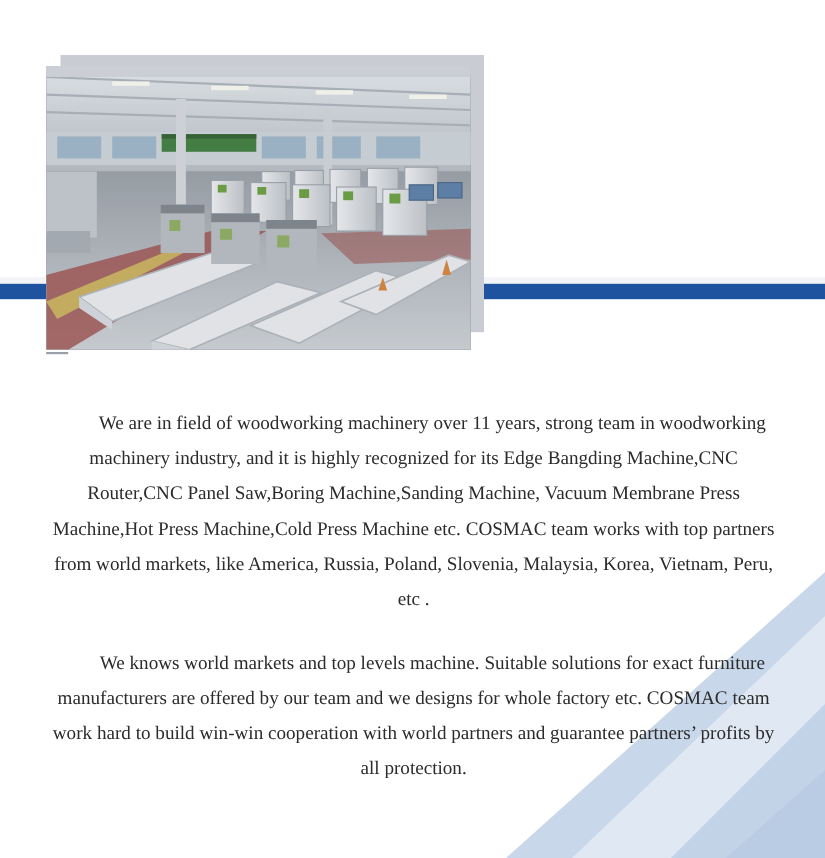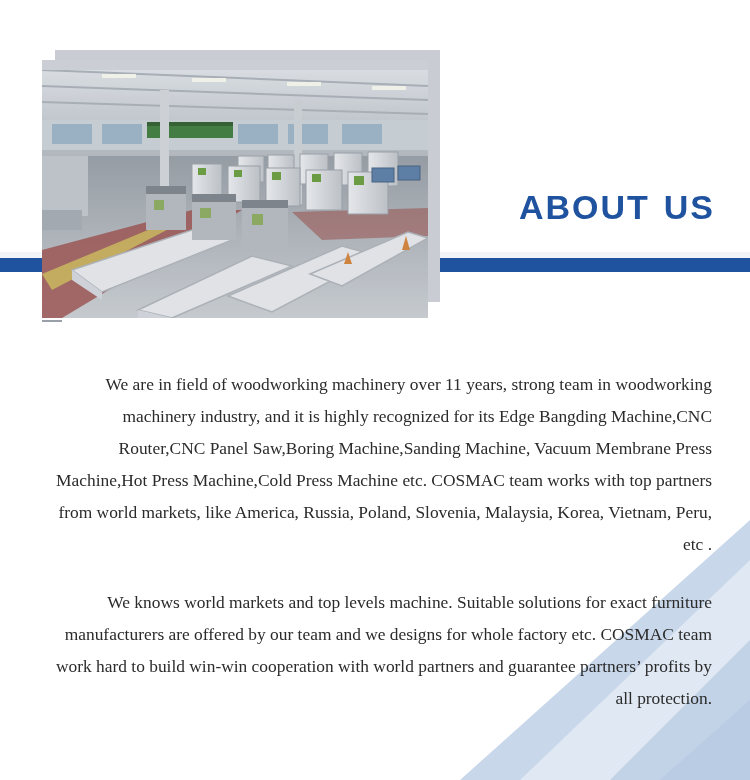--- a/index.html
+++ b/index.html
@@ -110,21 +110,21 @@
     top: 368px;
     width: 672px;
     z-index: 4;
     color: #2b2b2b;
     font-size: 17.4px;
     line-height: 32px;
     font-family: "Liberation Serif", serif;
   }
   .body-copy p {
     margin: 0 0 6px 0;
-    text-align: right;
+    text-align: center;
   }
   .body-copy p.indent {
     text-indent: 34px;
   }
   .body-copy p.para2 {
     margin-top: 26px;
   }
 </style>
 </head>
 <body>
@@ -260,22 +260,19 @@
       <rect x="0" y="150" width="40" height="20" fill="#a9aeb4"></rect>
 
       <polygon points="360,190 368,190 364,176" fill="#d98436"></polygon>
       <polygon points="302,204 310,204 306,192" fill="#d98436"></polygon>
 
       <rect x="0" y="0" width="386" height="258" fill="#7a8490" opacity="0.10"></rect>
     </svg>
   </div>
   <div class="photo-caption-line"></div>
 
-  <div class="about-heading">
-    <span>ABOUT</span><span class="us">US</span>
-  </div>
 
   <div class="body-copy">
     <p class="indent">We are in field of woodworking machinery over 11 years, strong team in woodworking machinery industry, and it is highly recognized for its Edge Bangding Machine,CNC Router,CNC Panel Saw,Boring Machine,Sanding Machine, Vacuum Membrane Press Machine,Hot Press Machine,Cold Press Machine etc. COSMAC team works with top partners from world markets, like America, Russia, Poland, Slovenia, Malaysia, Korea, Vietnam, Peru, etc .</p>
     <p class="indent para2">We knows world markets and top levels machine. Suitable solutions for exact furniture manufacturers are offered by our team and we designs for whole factory etc. COSMAC team work hard to build win-win cooperation with world partners and guarantee partners’  profits by all protection.</p>
   </div>
 
 </div>
 
 </body></html>

